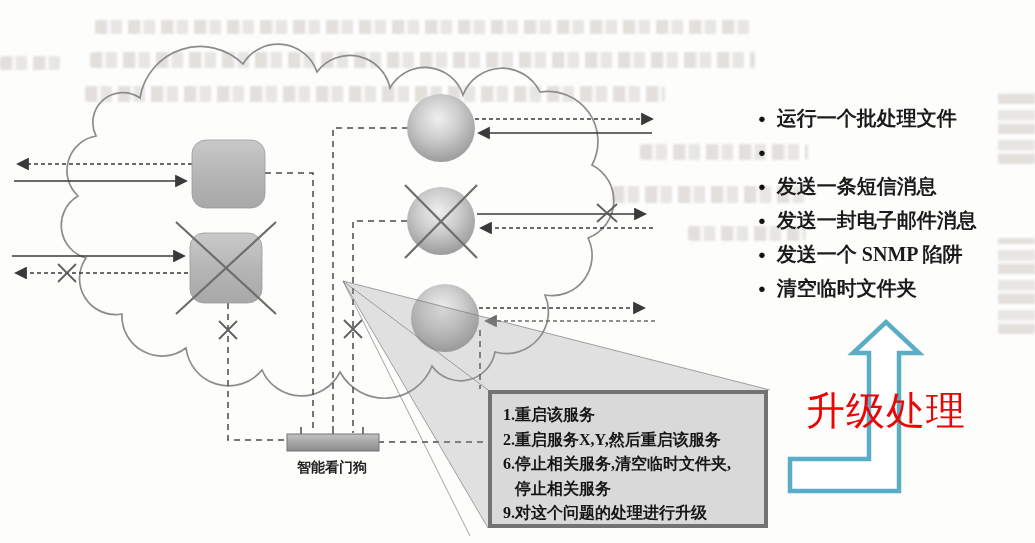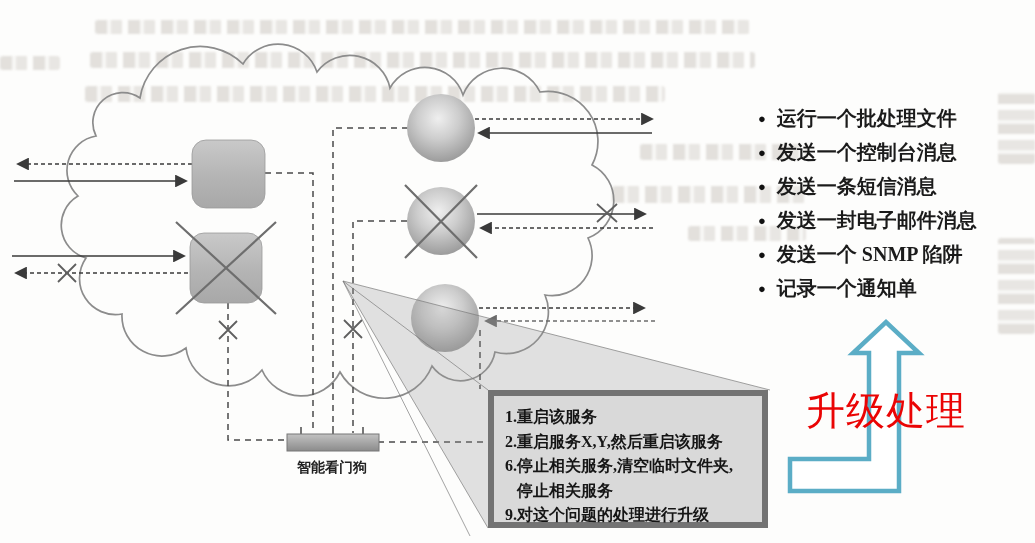--- a/index.html
+++ b/index.html
@@ -28,21 +28,21 @@
       rgba(128,116,100,.08) 10px 14px,
       rgba(128,116,100,.30) 14px 24px,
       rgba(128,116,100,0) 24px 30px);
   }
 
   svg.diagram{position:absolute;left:0;top:0;}
 
   
   .action-box{
     position:absolute;left:488px;top:390px;width:280px;height:138px;
-    background:#d9d9d9;border:6px solid #737373;
+    background:#d9d9d9;border:4px solid #737373;
     box-sizing:border-box;
     padding:9px 6px 0 11px;
     font-weight:bold;font-size:16px;line-height:24.5px;color:#151515;
   }
   .action-box .line{white-space:nowrap;}
   .action-box .line.indent{padding-left:12px;}
 
   
   .watchdog-label{
     position:absolute;left:272px;top:455px;width:120px;
@@ -188,35 +188,34 @@
     <div>智能看门狗</div>
   </div>
 
   <ul class="notify-list">
     <li>
         <span class="dot">●</span>
         <span>运行一个批处理文件</span>
       </li>
     <li>
         <span class="dot">●</span>
-        <span>发送一个控制台消息</span>
       </li>
     <li>
         <span class="dot">●</span>
         <span>发送一条短信消息</span>
       </li>
     <li>
         <span class="dot">●</span>
         <span>发送一封电子邮件消息</span>
       </li>
     <li>
         <span class="dot">●</span>
         <span>发送一个 SNMP 陷阱</span>
       </li>
     <li>
         <span class="dot">●</span>
-        <span>记录一个通知单</span>
+        <span>清空临时文件夹</span>
       </li>
   </ul>
 
   <div class="escalation-label">升级处理</div>
 
 </div>
 
 </body></html>

